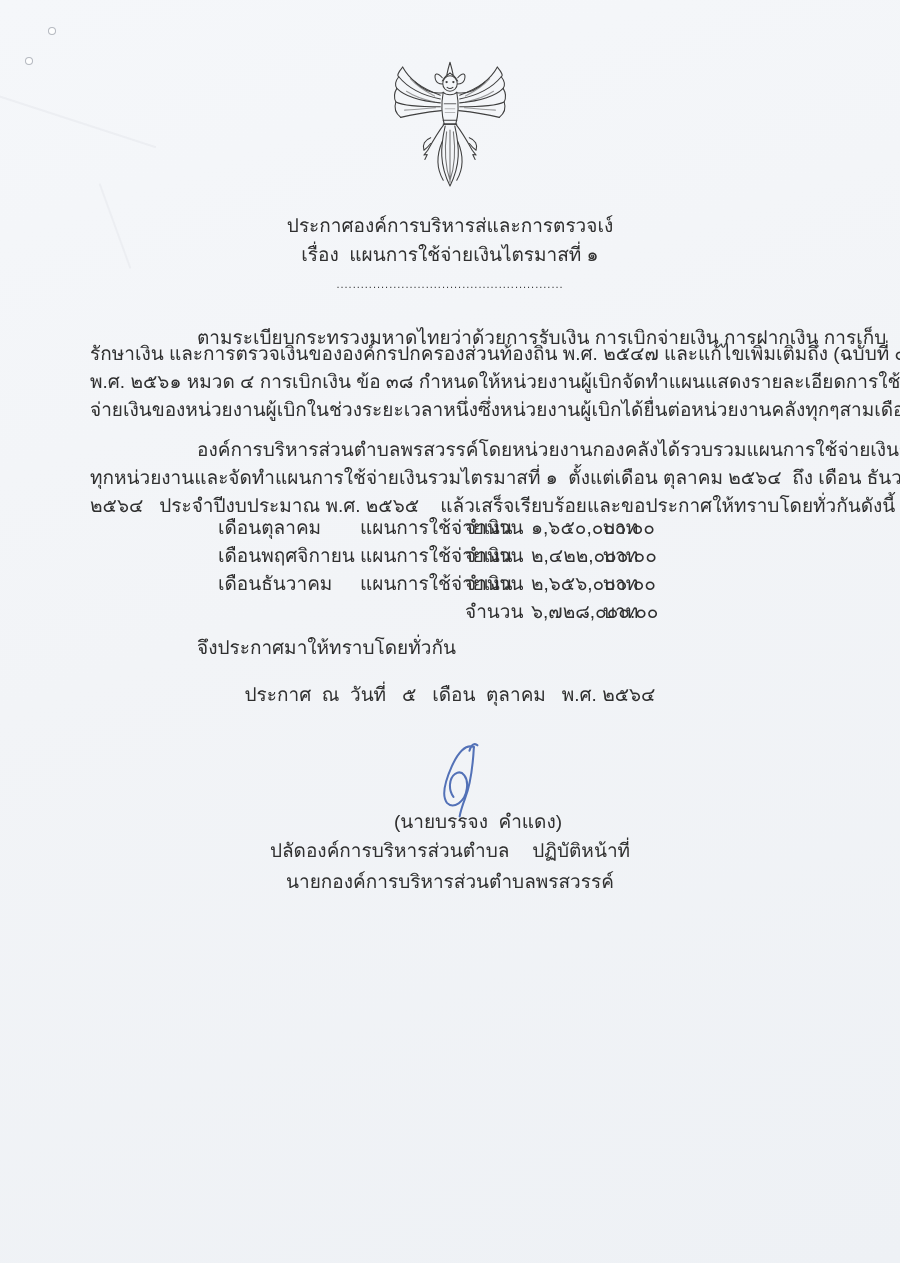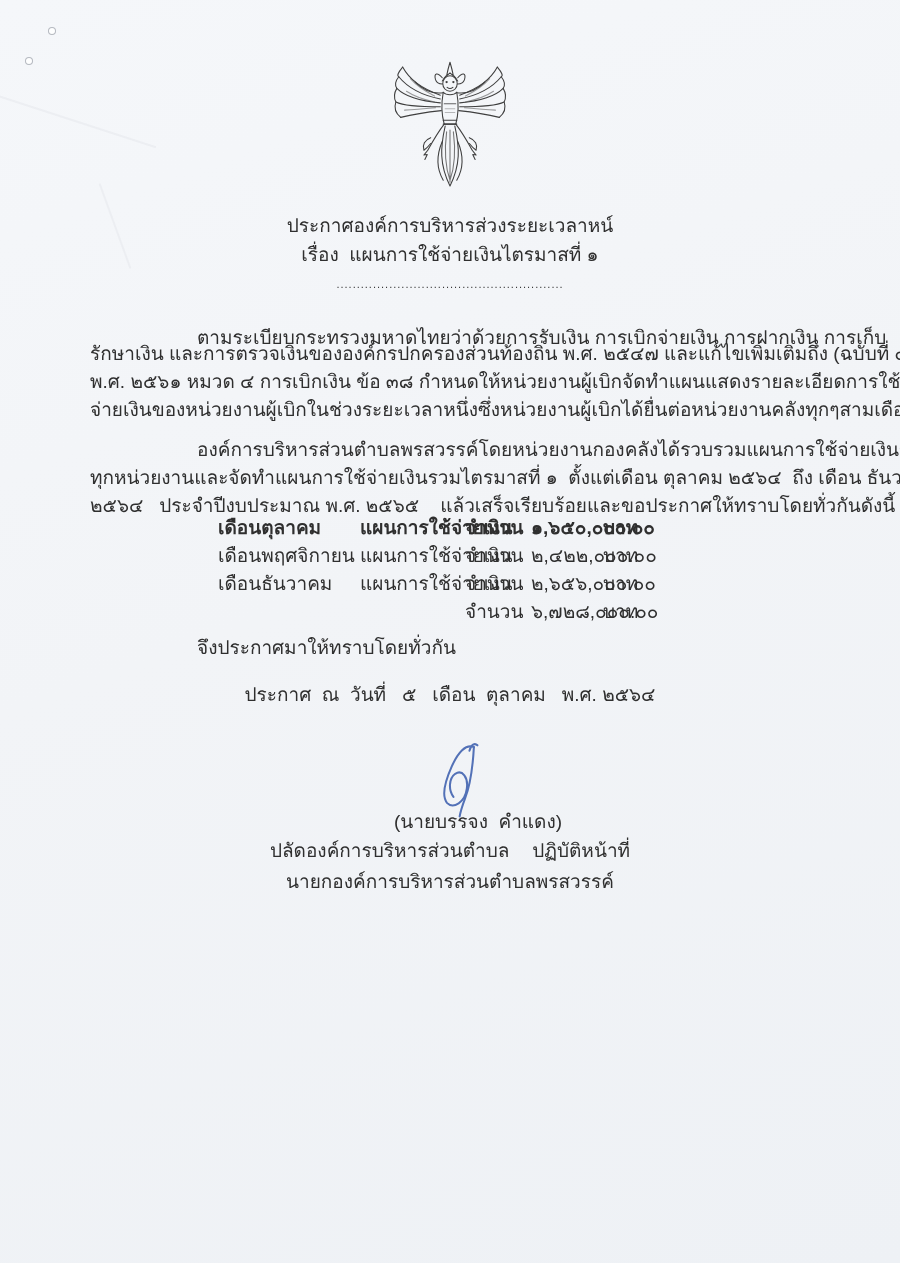--- a/index.html
+++ b/index.html
@@ -94,34 +94,34 @@
 
       <path d="M40,80 C34,82 31,88 33,93 C36,91 38,88.5 40,86"></path>
       <path d="M80,80 C86,82 89,88 87,93 C84,91 82,88.5 80,86"></path>
 
       <path d="M55,68 C50,90 49,108 60,130 C71,108 70,90 65,68"></path>
       <path d="M60,72 L60,126 M56.5,74 C54,94 55,110 60,124 M63.5,74 C66,94 65,110 60,124" opacity="0.7"></path>
       <path d="M52,84 C46,98 46,112 53,124 M68,84 C74,98 74,112 67,124"></path>
     </g>
   </svg>
 
-  <div class="line center" style="top:212px;">ประกาศองค์การบริหารส่วงระยะเวลาหน์</div>
+  <div class="line center" style="top:212px;">ประกาศองค์การบริหารส่และการตรวจเง์</div>
   <div class="line center" style="top:241px;">เรื่อง  แผนการใช้จ่ายเงินไตรมาสที่ ๑</div>
   <div class="line center dots" style="top:274px;">........................................................</div>
 
   <div class="line indented" style="top:324px;">ตามระเบียบกระทรวงมหาดไทยว่าด้วยการรับเงิน การเบิกจ่ายเงิน การฝากเงิน การเก็บ</div>
   <div class="line bodyline" style="top:340px;">รักษาเงิน และการตรวจเงินขององค์กรปกครองส่วนท้องถิ่น พ.ศ. ๒๕๔๗ และแก้ไขเพิ่มเติมถึง (ฉบับที่ ๔)</div>
   <div class="line bodyline" style="top:368px;">พ.ศ. ๒๕๖๑ หมวด ๔ การเบิกเงิน ข้อ ๓๘ กำหนดให้หน่วยงานผู้เบิกจัดทำแผนแสดงรายละเอียดการใช้</div>
   <div class="line bodyline" style="top:396px;">จ่ายเงินของหน่วยงานผู้เบิกในช่วงระยะเวลาหนึ่งซึ่งหน่วยงานผู้เบิกได้ยื่นต่อหน่วยงานคลังทุกๆสามเดือน</div>
 
   <div class="line indented" style="top:436px;">องค์การบริหารส่วนตำบลพรสวรรค์โดยหน่วยงานกองคลังได้รวบรวมแผนการใช้จ่ายเงินของ</div>
   <div class="line bodyline" style="top:464px;">ทุกหน่วยงานและจัดทำแผนการใช้จ่ายเงินรวมไตรมาสที่ ๑  ตั้งแต่เดือน ตุลาคม ๒๕๖๔  ถึง เดือน ธันวาคม</div>
   <div class="line bodyline" style="top:492px;">๒๕๖๔   ประจำปีงบประมาณ พ.ศ. ๒๕๖๕    แล้วเสร็จเรียบร้อยและขอประกาศให้ทราบโดยทั่วกันดังนี้</div>
 
-  <div class="plan-row" style="top:514px;font-weight:bold;">
+  <div class="plan-row" style="top:514px;">
     <span class="c-month">เดือนตุลาคม</span>
     <span class="c-plan">แผนการใช้จ่ายเงิน</span>
     <span class="c-qty">จำนวน</span>
     <span class="c-amt">๑,๖๕๐,๐๐๐.๐๐</span>
     <span class="c-unit">บาท</span>
   </div>
   <div class="plan-row" style="top:542px;">
     <span class="c-month">เดือนพฤศจิกายน</span>
     <span class="c-plan">แผนการใช้จ่ายเงิน</span>
     <span class="c-qty">จำนวน</span>

